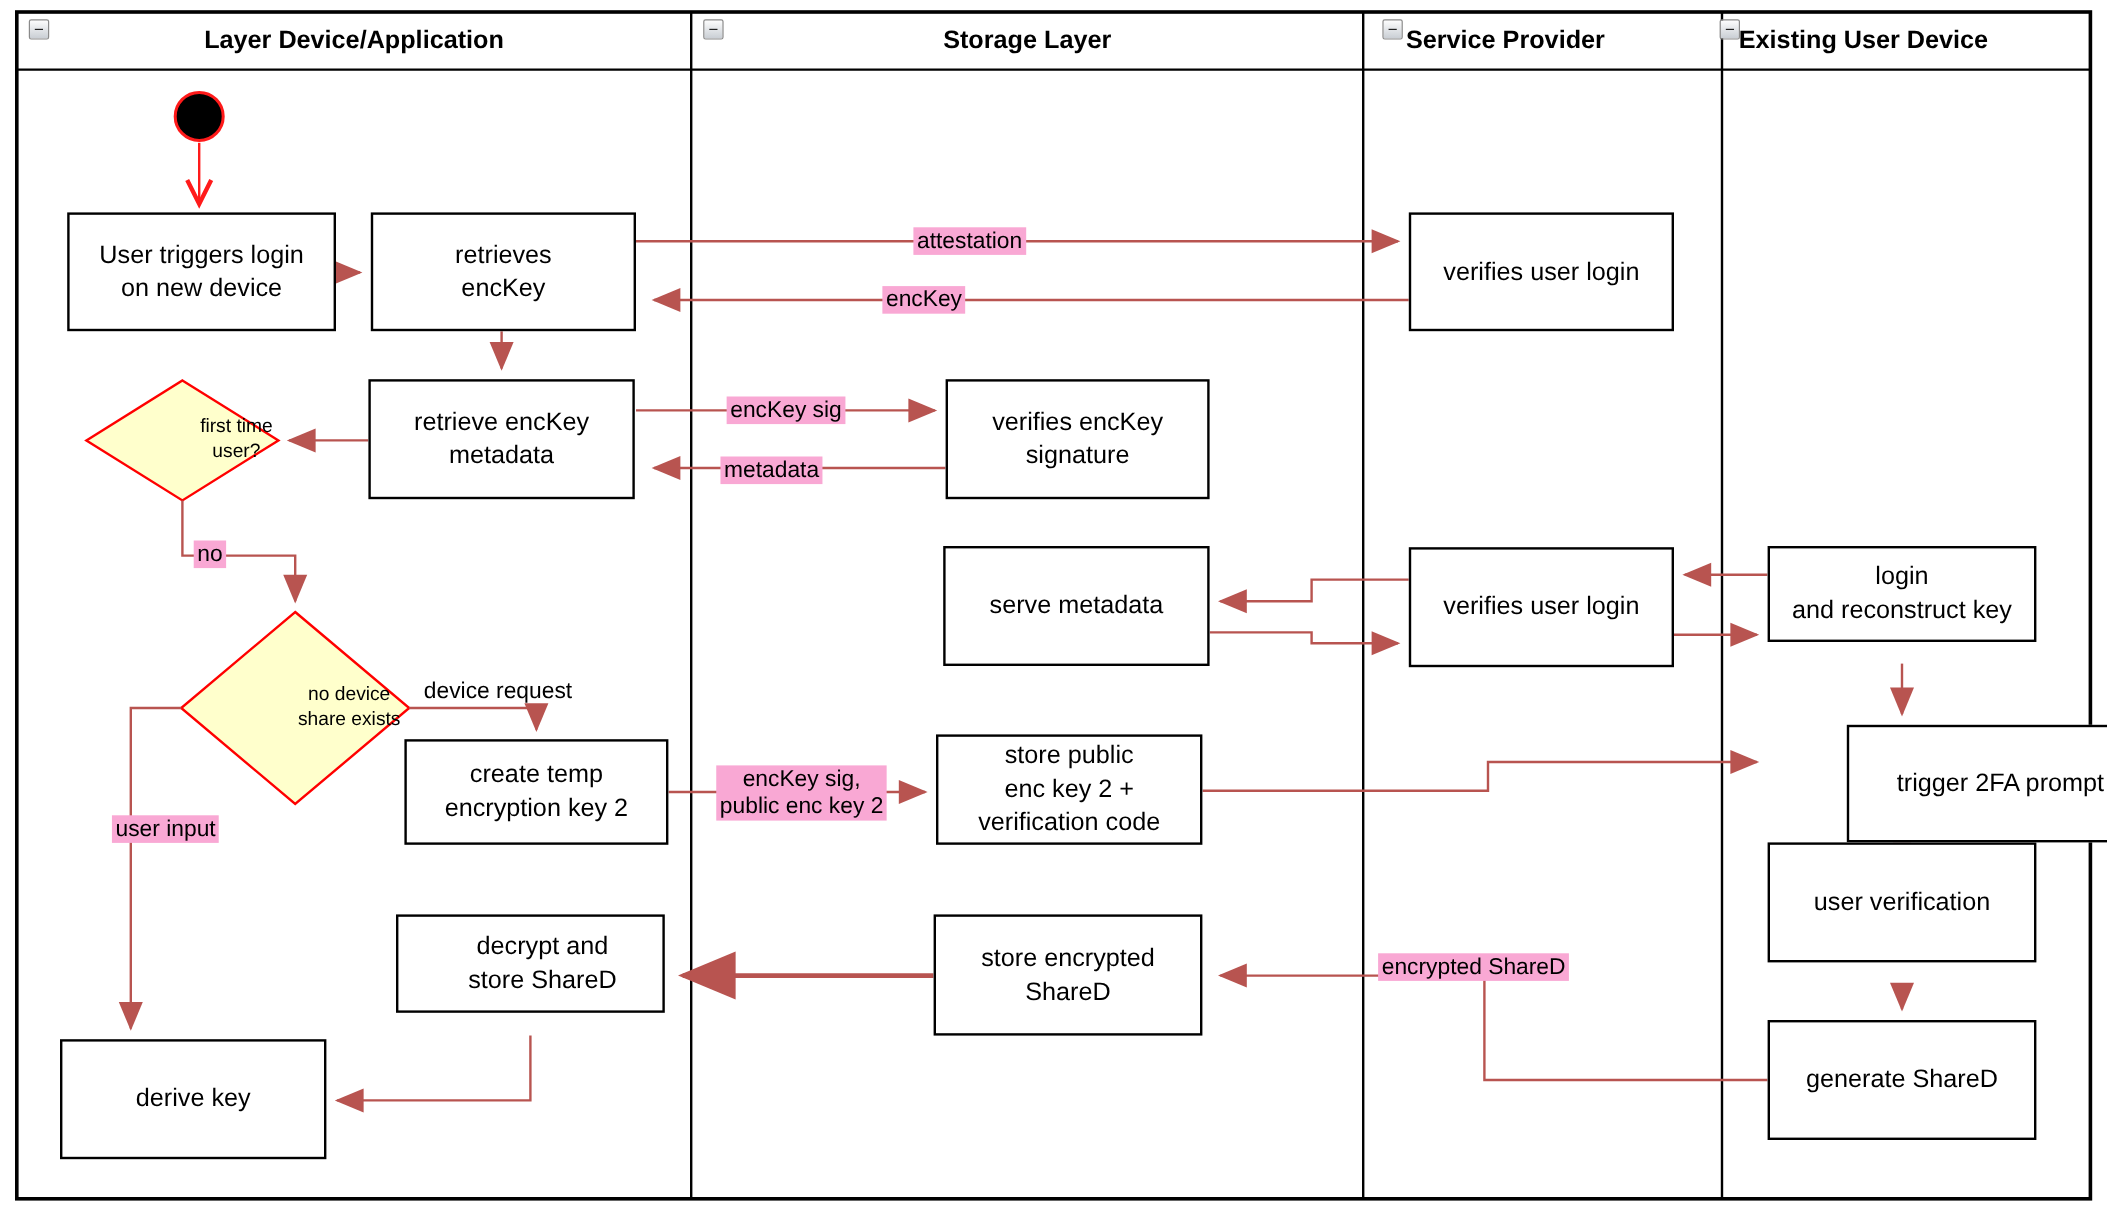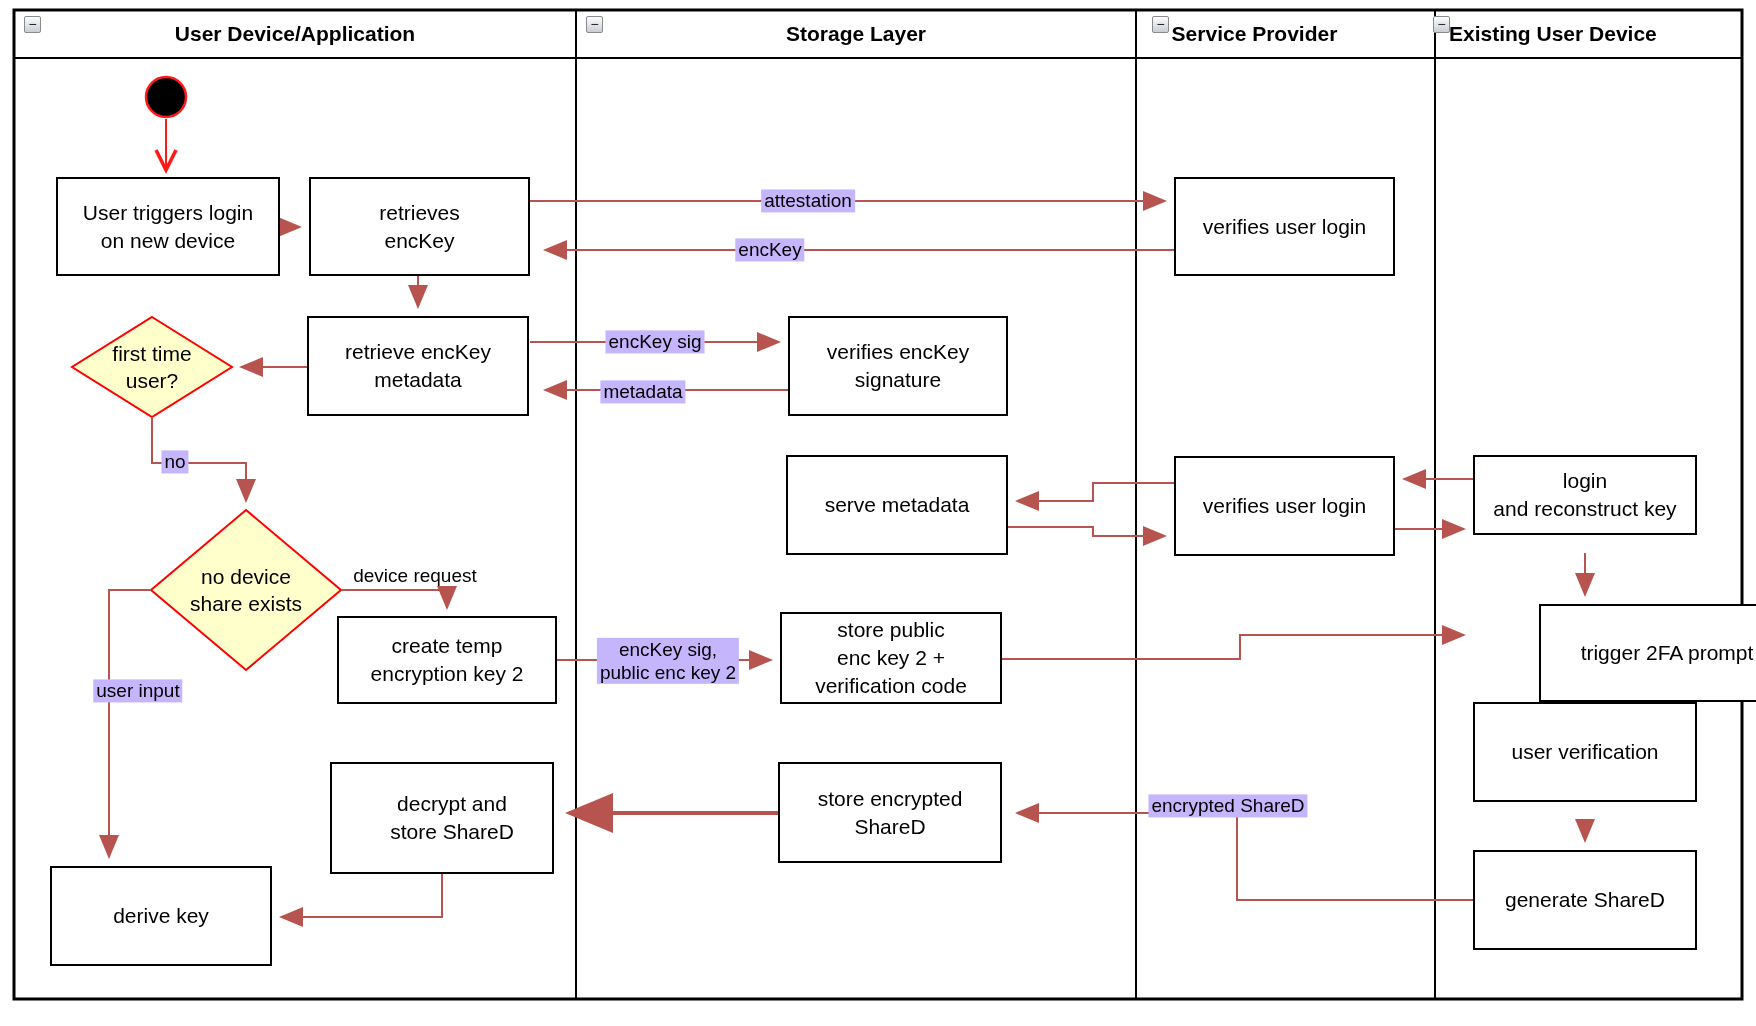--- a/index.html
+++ b/index.html
@@ -17,24 +17,24 @@
     border:1px solid #8a8a8a;background:linear-gradient(#fdfdfd,#c9ced4);
     font-size:14px;line-height:14px;text-align:center;color:#222;border-radius:2px;
   }
   .node{
     position:absolute;box-sizing:border-box;border:2px solid #000;background:#fff;
     display:flex;align-items:center;justify-content:center;text-align:center;
     font-size:21px;line-height:1.32;white-space:pre-line;z-index:2;
   }
   .dlabel{
     position:absolute;transform:translate(-50%,-50%);text-align:center;
-    font-size:21px;line-height:1.3;white-space:pre-line;z-index:2;
+    font-size:16px;line-height:1.3;white-space:pre-line;z-index:2;margin-left:45px;
   }
   .elabel{
-    position:absolute;transform:translate(-50%,-50%);text-align:center;background:#c4b5fd;
+    position:absolute;transform:translate(-50%,-50%);text-align:center;background:#f9a8d4;
     font-size:19px;line-height:1.22;padding:0 3px;white-space:pre-line;z-index:2;
   }
   .nobg{background:transparent;}
 </style>
 </head>
 <body>
 
 <div id="stage">
 
   <svg id="wires" width="1756" height="1026" viewBox="0 0 1756 1026">
@@ -78,21 +78,21 @@
       <path d="M1395,529 L1464,529" marker-end="url(#mArr)"></path>
       <path d="M1585,553 L1585,595" marker-end="url(#mArr)"></path>
       <path d="M1585,702 L1585,718" marker-end="url(#mArr)"></path>
       <path d="M1585,827 L1585,841" marker-end="url(#mArr)"></path>
       <path d="M1473,900 L1237,900 L1237,813 L1017,813" marker-end="url(#mArr)"></path>
       <path d="M778,813 L569,813" stroke-width="4" marker-end="url(#mArr)"></path>
       <path d="M442,863 L442,917 L281,917" marker-end="url(#mArr)"></path>
     </g>
   </svg>
 
-  <div class="hdr" style="left:14px;width:562px;">User Device/Application</div>
+  <div class="hdr" style="left:14px;width:562px;">Layer Device/Application</div>
   <div class="hdr" style="left:576px;width:560px;">Storage Layer</div>
   <div class="hdr" style="left:1069px;width:299px;padding-left:36px;">Service Provider</div>
   <div class="hdr" style="left:1449px;width:293px;justify-content:flex-start;">Existing User Device</div>
 
   <div class="collapse" style="left:24px;top:16px;">−</div>
   <div class="collapse" style="left:586px;top:16px;">−</div>
   <div class="collapse" style="left:1152px;top:16px;">−</div>
   <div class="collapse" style="left:1433px;top:16px;">−</div>
 
   <div class="node" style="left:56px;top:177px;width:224px;height:99px;">User triggers login
@@ -108,21 +108,21 @@
   <div class="node" style="left:1174px;top:456px;width:221px;height:100px;">verifies user login</div>
   <div class="node" style="left:1473px;top:455px;width:224px;height:80px;">login
 and reconstruct key</div>
   <div class="node" style="left:337px;top:616px;width:220px;height:88px;">create temp
 encryption key 2</div>
   <div class="node" style="left:780px;top:612px;width:222px;height:92px;">store public
 enc key 2 +
 verification code</div>
   <div class="node" style="left:1539px;top:604px;width:256px;height:98px;">trigger 2FA prompt</div>
   <div class="node" style="left:1473px;top:702px;width:224px;height:100px;">user verification</div>
-  <div class="node" style="left:330px;top:762px;width:224px;height:112px;padding-left:20px;">decrypt and
+  <div class="node" style="left:330px;top:762px;width:224px;height:82px;padding-left:20px;">decrypt and
 store ShareD</div>
   <div class="node" style="left:778px;top:762px;width:224px;height:101px;">store encrypted
 ShareD</div>
   <div class="node" style="left:1473px;top:850px;width:224px;height:100px;">generate ShareD</div>
   <div class="node" style="left:50px;top:866px;width:222px;height:100px;">derive key</div>
 
   <div class="dlabel" style="left:152px;top:367px;">first time
 user?</div>
   <div class="dlabel" style="left:246px;top:590px;">no device
 share exists</div>

